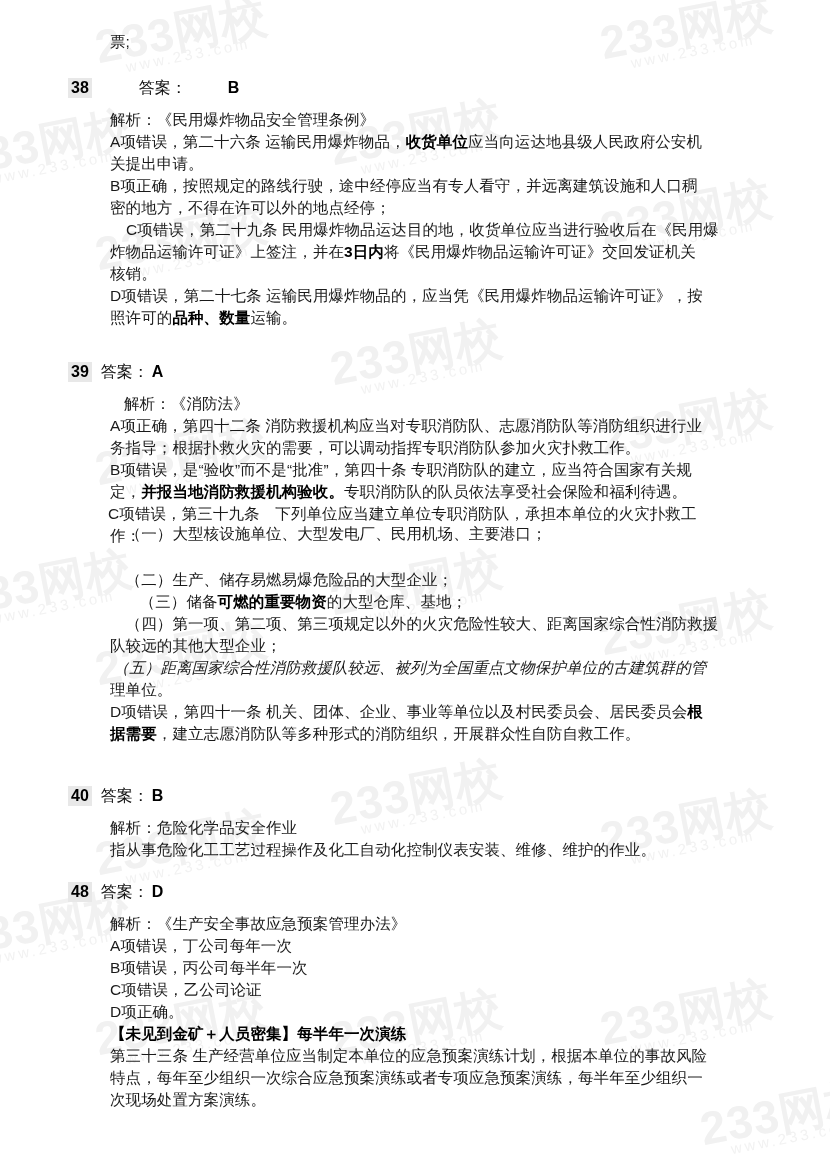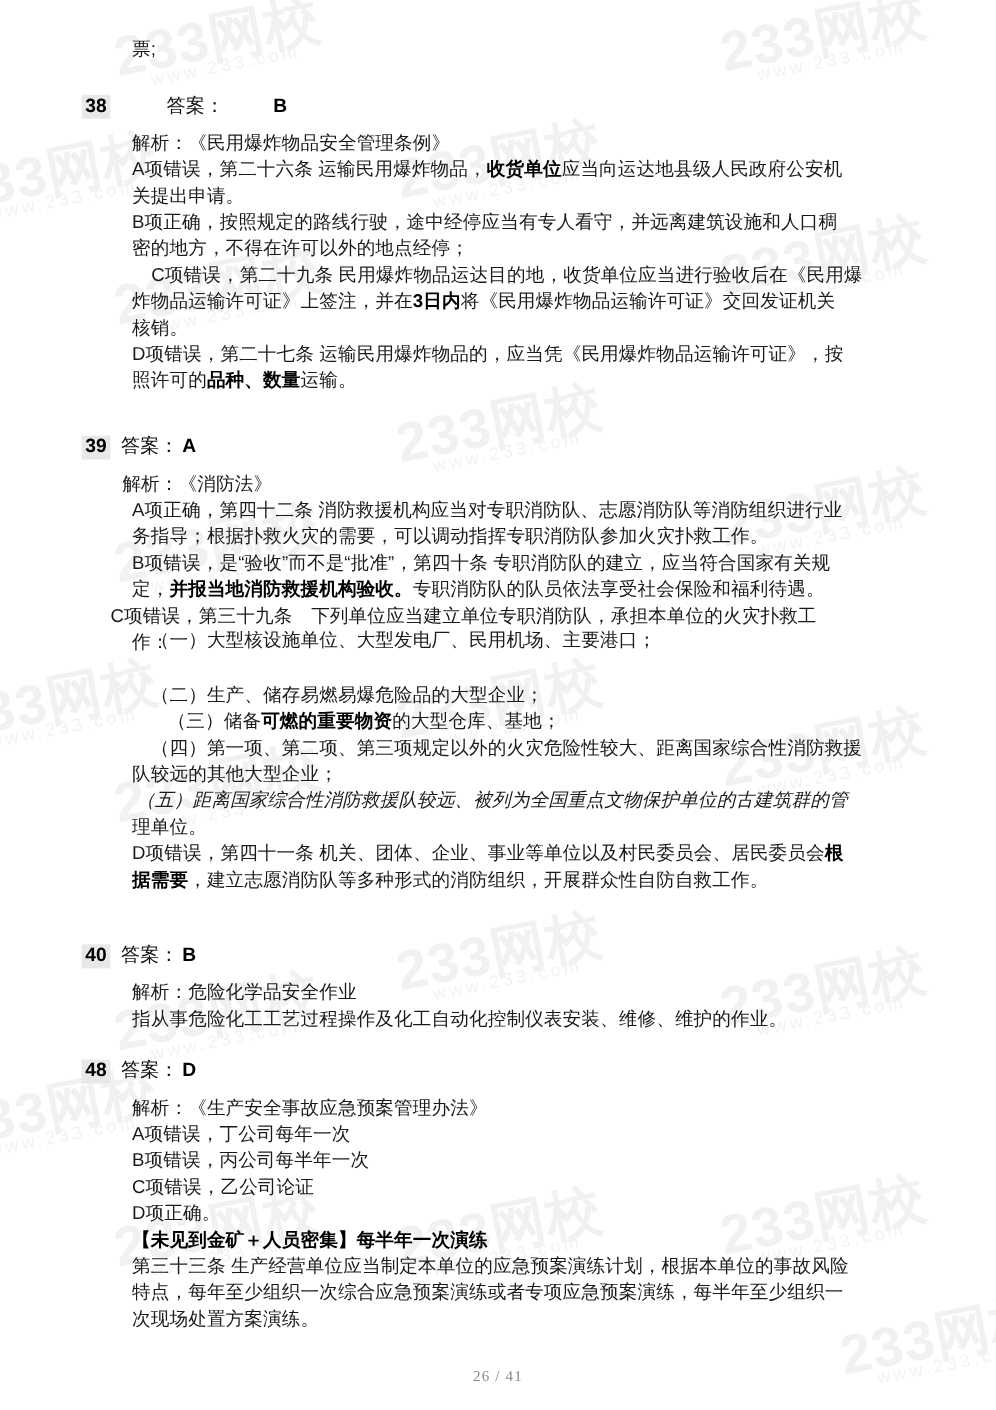--- a/index.html
+++ b/index.html
@@ -215,26 +215,26 @@
       <div class="doc-line" style="left: 126px; top: 220px;">C项错误，第二十九条 民用爆炸物品运达目的地，收货单位应当进行验收后在《民用爆</div>
       <div class="doc-line" style="left: 110px; top: 242px;">炸物品运输许可证》上签注，并在<b class="em">3日内</b>将《民用爆炸物品运输许可证》交回发证机关</div>
       <div class="doc-line" style="left: 110px; top: 264px;">核销。</div>
       <div class="doc-line" style="left: 110px; top: 286px;">D项错误，第二十七条 运输民用爆炸物品的，应当凭《民用爆炸物品运输许可证》，按</div>
       <div class="doc-line" style="left: 110px; top: 308px;">照许可的<b class="em">品种、数量</b>运输。</div>
       <div class="q-block" style="left: 68px; top: 362px;">
         <span class="q-num">39</span>
         <span class="q-label">答案：</span>
         <span class="q-ans">A</span>
       </div>
-      <div class="doc-line" style="left: 102px; top: 394px;">解析：《消防法》</div>
+      <div class="doc-line" style="left: 124px; top: 394px;">解析：《消防法》</div>
       <div class="doc-line" style="left: 110px; top: 416px;">A项正确，第四十二条 消防救援机构应当对专职消防队、志愿消防队等消防组织进行业</div>
       <div class="doc-line" style="left: 110px; top: 438px;">务指导；根据扑救火灾的需要，可以调动指挥专职消防队参加火灾扑救工作。</div>
       <div class="doc-line" style="left: 110px; top: 460px;">B项错误，是“验收”而不是“批准”，第四十条 专职消防队的建立，应当符合国家有关规</div>
       <div class="doc-line" style="left: 110px; top: 482px;">定，<b class="em">并报当地消防救援机构验收。</b>专职消防队的队员依法享受社会保险和福利待遇。</div>
-      <div class="doc-line" style="left: 92px; top: 504px;">C项错误，第三十九条　下列单位应当建立单位专职消防队，承担本单位的火灾扑救工</div>
+      <div class="doc-line" style="left: 108px; top: 504px;">C项错误，第三十九条　下列单位应当建立单位专职消防队，承担本单位的火灾扑救工</div>
       <div class="doc-line" style="left: 110px; top: 526px;">作：</div>
       <div class="doc-line" style="left: 110px; top: 524px; font-family: Liberation Serif, serif;">　（一）大型核设施单位、大型发电厂、民用机场、主要港口；</div>
       <div class="doc-line" style="left: 110px; top: 570px;">　（二）生产、储存易燃易爆危险品的大型企业；</div>
       <div class="doc-line" style="left: 124px; top: 592px;">　（三）储备<b class="em">可燃的重要物资</b>的大型仓库、基地；</div>
       <div class="doc-line" style="left: 110px; top: 614px;">　（四）第一项、第二项、第三项规定以外的火灾危险性较大、距离国家综合性消防救援</div>
       <div class="doc-line" style="left: 110px; top: 636px;">队较远的其他大型企业；</div>
       <div class="doc-line" style="left: 98px; top: 658px; font-style: italic;">　（五）距离国家综合性消防救援队较远、被列为全国重点文物保护单位的古建筑群的管</div>
       <div class="doc-line" style="left: 110px; top: 680px;">理单位。</div>
       <div class="doc-line" style="left: 110px; top: 702px;">D项错误，第四十一条 机关、团体、企业、事业等单位以及村民委员会、居民委员会<b class="em">根</b></div>
       <div class="doc-line" style="left: 110px; top: 724px;"><b class="em">据需要</b>，建立志愿消防队等多种形式的消防组织，开展群众性自防自救工作。</div>
@@ -254,14 +254,13 @@
       <div class="doc-line" style="left: 110px; top: 936px;">A项错误，丁公司每年一次</div>
       <div class="doc-line" style="left: 110px; top: 958px;">B项错误，丙公司每半年一次</div>
       <div class="doc-line" style="left: 110px; top: 980px;">C项错误，乙公司论证</div>
       <div class="doc-line" style="left: 110px; top: 1002px;">D项正确。</div>
       <div class="doc-line" style="left: 110px; top: 1024px;"><b class="em">【未见到金矿＋人员密集】每半年一次演练</b></div>
       <div class="doc-line" style="left: 110px; top: 1046px;">第三十三条 生产经营单位应当制定本单位的应急预案演练计划，根据本单位的事故风险</div>
       <div class="doc-line" style="left: 110px; top: 1068px;">特点，每年至少组织一次综合应急预案演练或者专项应急预案演练，每半年至少组织一</div>
       <div class="doc-line" style="left: 110px; top: 1090px;">次现场处置方案演练。</div>
     </div>
 
-  <div class="footer">26  /  41</div>
 </div>
 
 </body></html>

